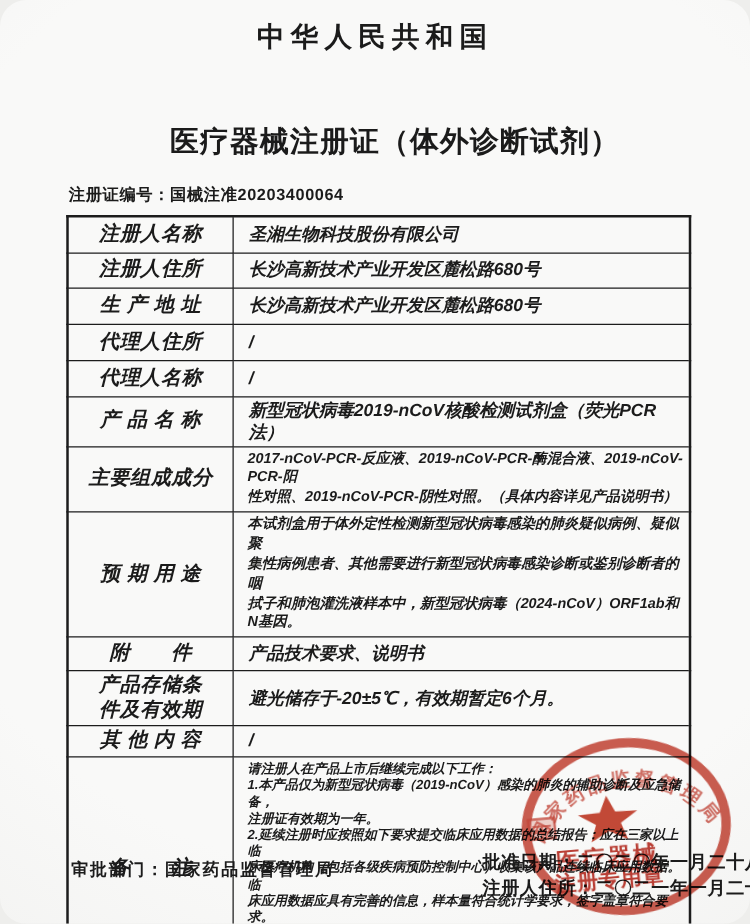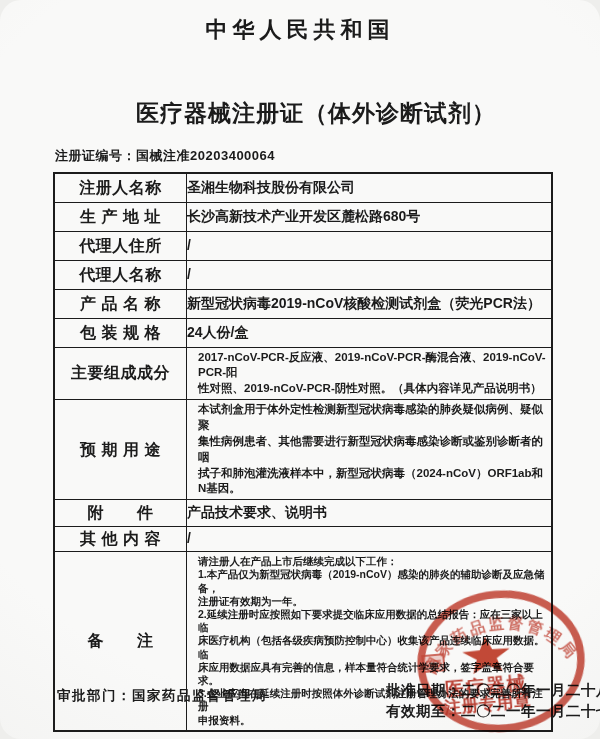--- a/index.html
+++ b/index.html
@@ -20,28 +20,28 @@
   }
   .cert-no{
     position:absolute;left:55px;top:147px;font-size:13px;letter-spacing:0.5px;
   }
   table.cert{
     position:absolute;left:53px;top:172px;width:500px;
     border-collapse:collapse;table-layout:fixed;
     border:2px solid #1c1c1c;
   }
   table.cert td{
-    border:1.5px solid #1c1c1c;vertical-align:middle;overflow:hidden;
+    border:1.5px solid #1c1c1c;vertical-align:middle;overflow:hidden;font-style:italic;
   }
   td.label{
     width:127px;text-align:center;font-size:16px;line-height:1.25;
     white-space:pre-line;padding:1px 2px;letter-spacing:0.5px;
   }
   td.value{
-    font-size:14px;padding:2px 6px 2px 0;white-space:pre-line;line-height:1.25;
+    font-size:14px;padding:2px 6px 2px 12px;white-space:pre-line;line-height:1.25;
   }
   tr.small td.value{font-size:11.5px;line-height:1.38;padding:2px 4px 2px 11px;}
   tr.tiny td.value{font-size:10.5px;line-height:13.2px;padding:3px 4px 3px 11px;}
   .approval{
     position:absolute;left:57px;top:687px;font-size:13.5px;letter-spacing:1.5px;
   }
   .dates{
     position:absolute;left:386px;top:680px;font-size:14.5px;line-height:21px;
     letter-spacing:0.5px;white-space:nowrap;
   }
@@ -61,54 +61,59 @@
   <div class="cert-title">医疗器械注册证（体外诊断试剂）</div>
 
   <div class="cert-no"><span>注册证编号：</span><span>国械注准20203400064</span></div>
 
   <table class="cert">
     <tbody id="cert-rows">
         <tr style="height: 29px;">
           <td class="label">注册人名称</td>
           <td class="value">圣湘生物科技股份有限公司</td>
         </tr>
+        <tr style="height: 28px;">
+          <td class="label">注册人住所</td>
+          <td class="value">长沙高新技术产业开发区麓松路680号</td>
+        </tr>
         <tr style="height: 29px;">
           <td class="label">生 产 地 址</td>
           <td class="value">长沙高新技术产业开发区麓松路680号</td>
         </tr>
         <tr style="height: 29px;">
           <td class="label">代理人住所</td>
           <td class="value">/</td>
         </tr>
         <tr style="height: 29px;">
           <td class="label">代理人名称</td>
           <td class="value">/</td>
         </tr>
         <tr style="height: 29px;">
           <td class="label">产 品 名 称</td>
           <td class="value">新型冠状病毒2019-nCoV核酸检测试剂盒（荧光PCR法）</td>
         </tr>
-        <tr style="height: 29px;">
-          <td class="label">包 装 规 格</td>
-          <td class="value">24人份/盒</td>
-        </tr>
         <tr class="small" style="height: 37px;">
           <td class="label">主要组成成分</td>
           <td class="value">2017-nCoV-PCR-反应液、2019-nCoV-PCR-酶混合液、2019-nCoV-PCR-阳
 性对照、2019-nCoV-PCR-阴性对照。（具体内容详见产品说明书）</td>
         </tr>
         <tr class="small" style="height: 54px;">
           <td class="label">预 期 用 途</td>
           <td class="value">本试剂盒用于体外定性检测新型冠状病毒感染的肺炎疑似病例、疑似聚
 集性病例患者、其他需要进行新型冠状病毒感染诊断或鉴别诊断者的咽
 拭子和肺泡灌洗液样本中，新型冠状病毒（2024-nCoV）ORF1ab和N基因。</td>
         </tr>
         <tr style="height: 27px;">
           <td class="label">附　　件</td>
           <td class="value">产品技术要求、说明书</td>
+        </tr>
+        <tr style="height: 44px;">
+          <td class="label">产品存储条
+件及有效期</td>
+          <td class="value">避光储存于-20±5℃，有效期暂定6个月。</td>
         </tr>
         <tr style="height: 25px;">
           <td class="label">其 他 内 容</td>
           <td class="value">/</td>
         </tr>
         <tr class="tiny" style="height: 106px;">
           <td class="label">备　　注</td>
           <td class="value">请注册人在产品上市后继续完成以下工作：
 1.本产品仅为新型冠状病毒（2019-nCoV）感染的肺炎的辅助诊断及应急储备，
 注册证有效期为一年。
@@ -118,21 +123,21 @@
 3.企业应当在延续注册时按照体外诊断试剂注册管理办法的要求完善所有注册
 申报资料。</td>
         </tr>
       </tbody>
   </table>
 
   <div class="approval"><span>审批部门：</span><span>国家药品监督管理局</span></div>
 
   <div class="dates">
     <div><span>批准日期：</span><span>二〇二〇年一月二十八日</span></div>
-    <div><span>有效期至：</span><span>二〇二一年一月二十七日</span></div>
+    <div><span>注册人住所：</span><span>二〇二一年一月二十七日</span></div>
   </div>
 
   <svg class="seal" viewBox="0 0 192 156" font-family="Liberation Sans, sans-serif">
     <defs>
       <filter id="smudge" x="-20%" y="-20%" width="140%" height="140%">
         <feGaussianBlur stdDeviation="0.55"></feGaussianBlur>
       </filter>
       <path id="arcpath" d="M 21,109 A 72,62 0 1 1 167,107" fill="none"></path>
     </defs>
     <g filter="url(#smudge)">

